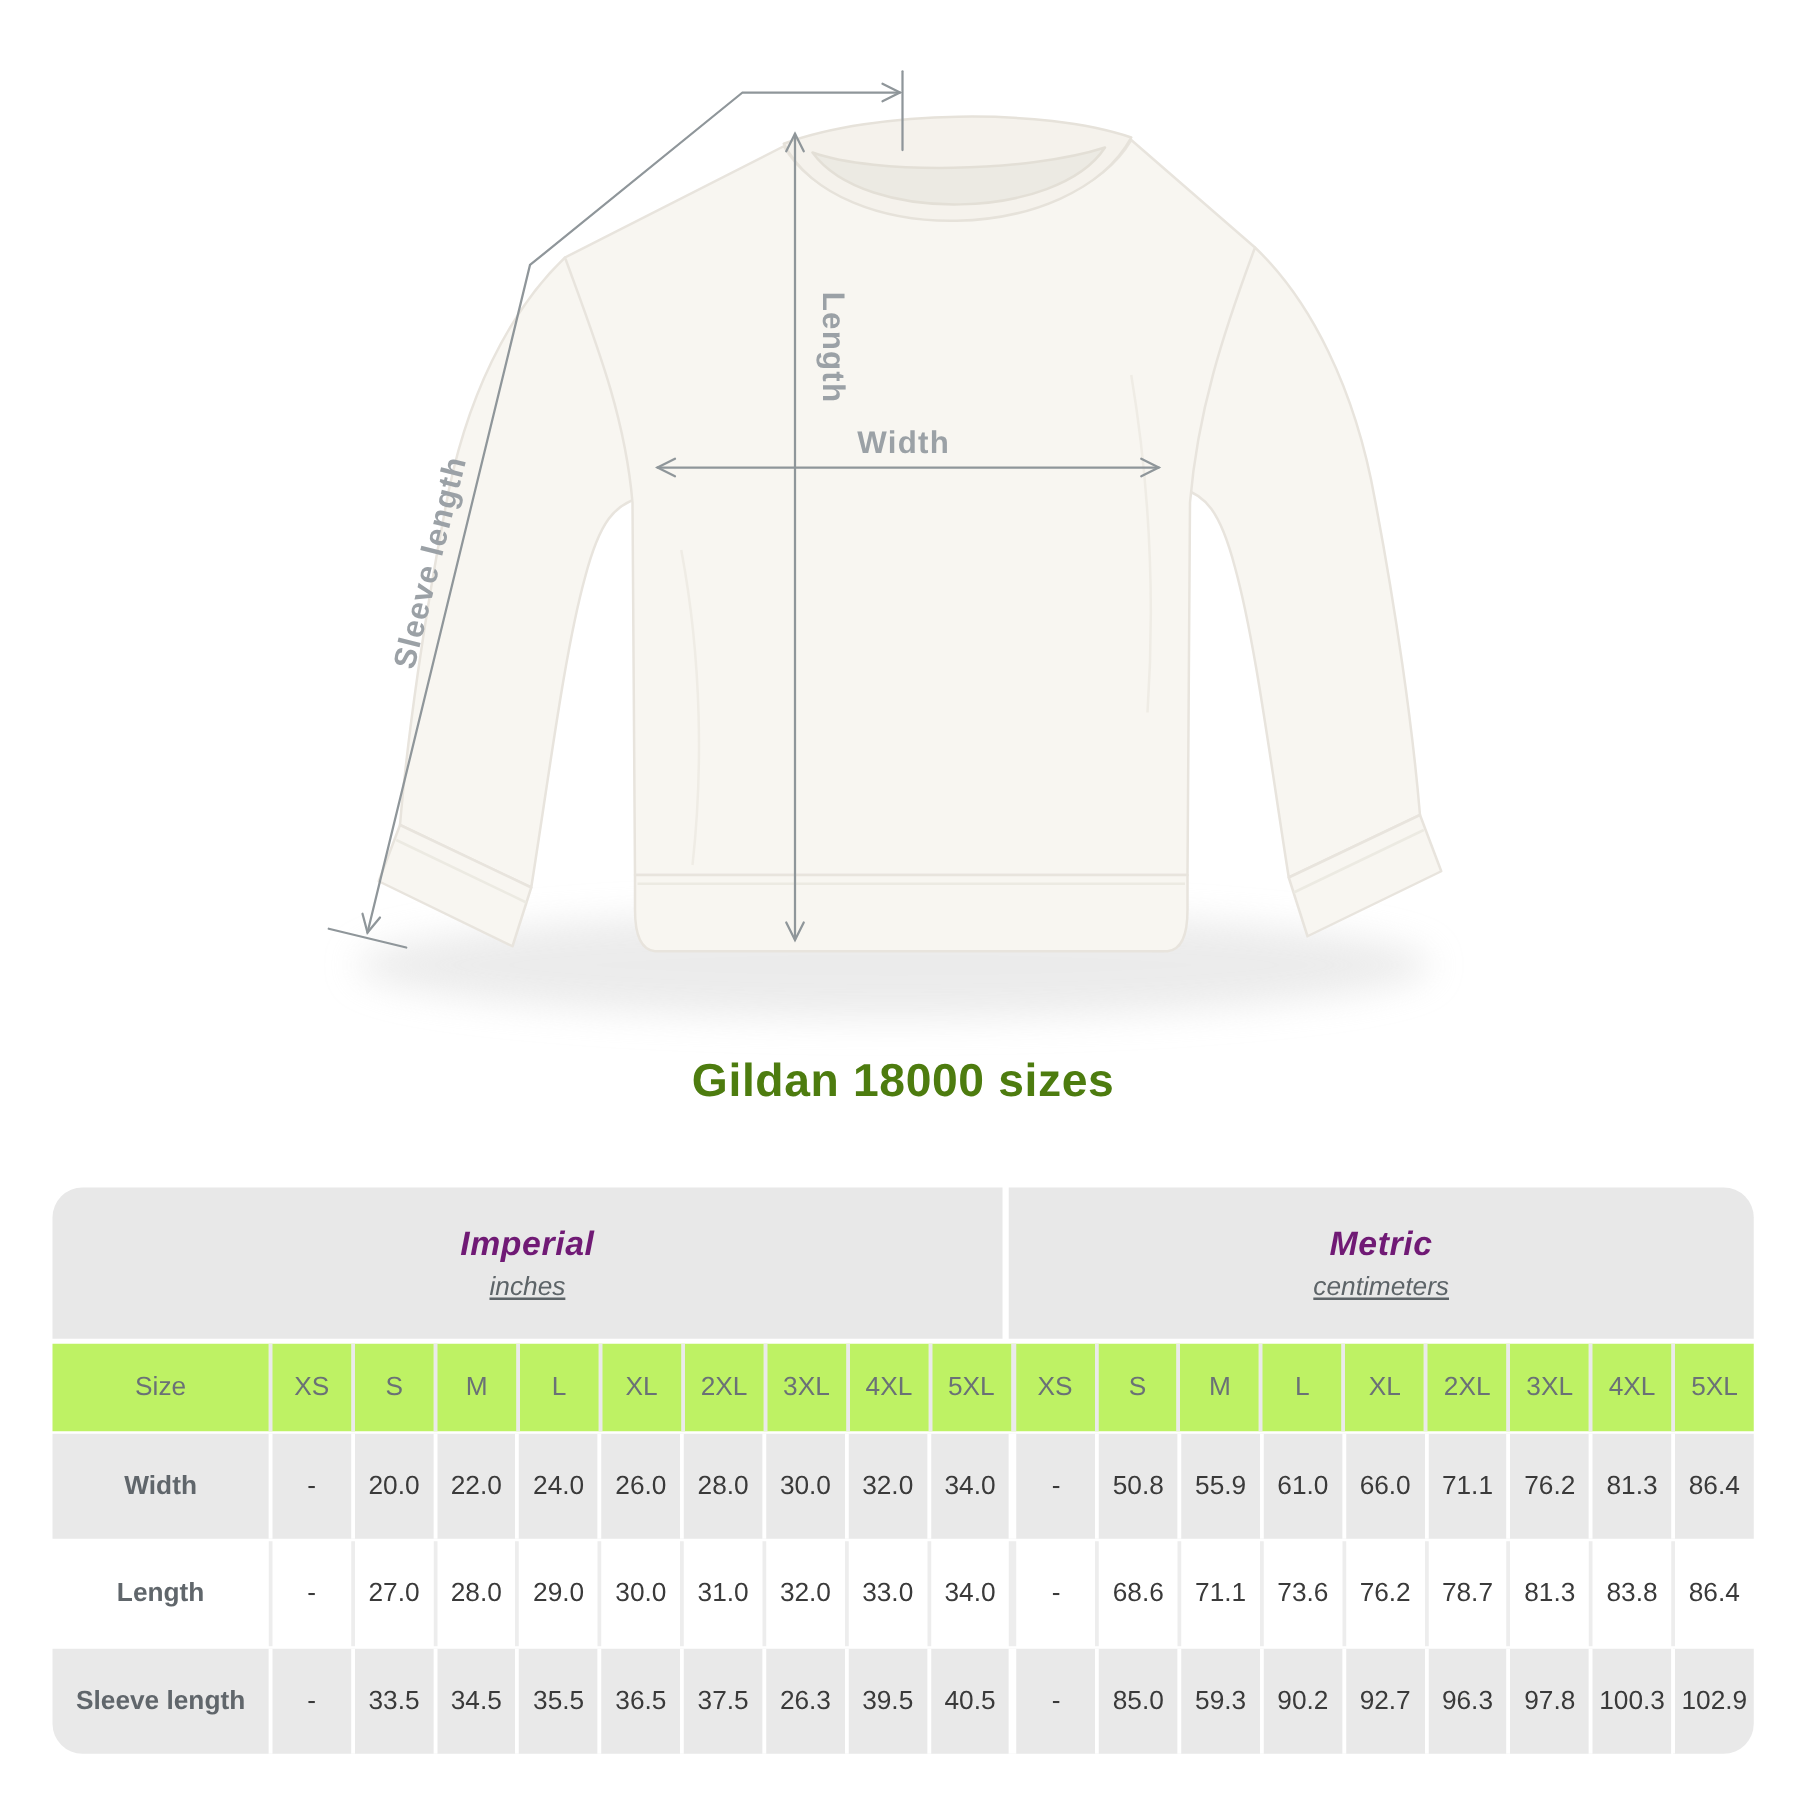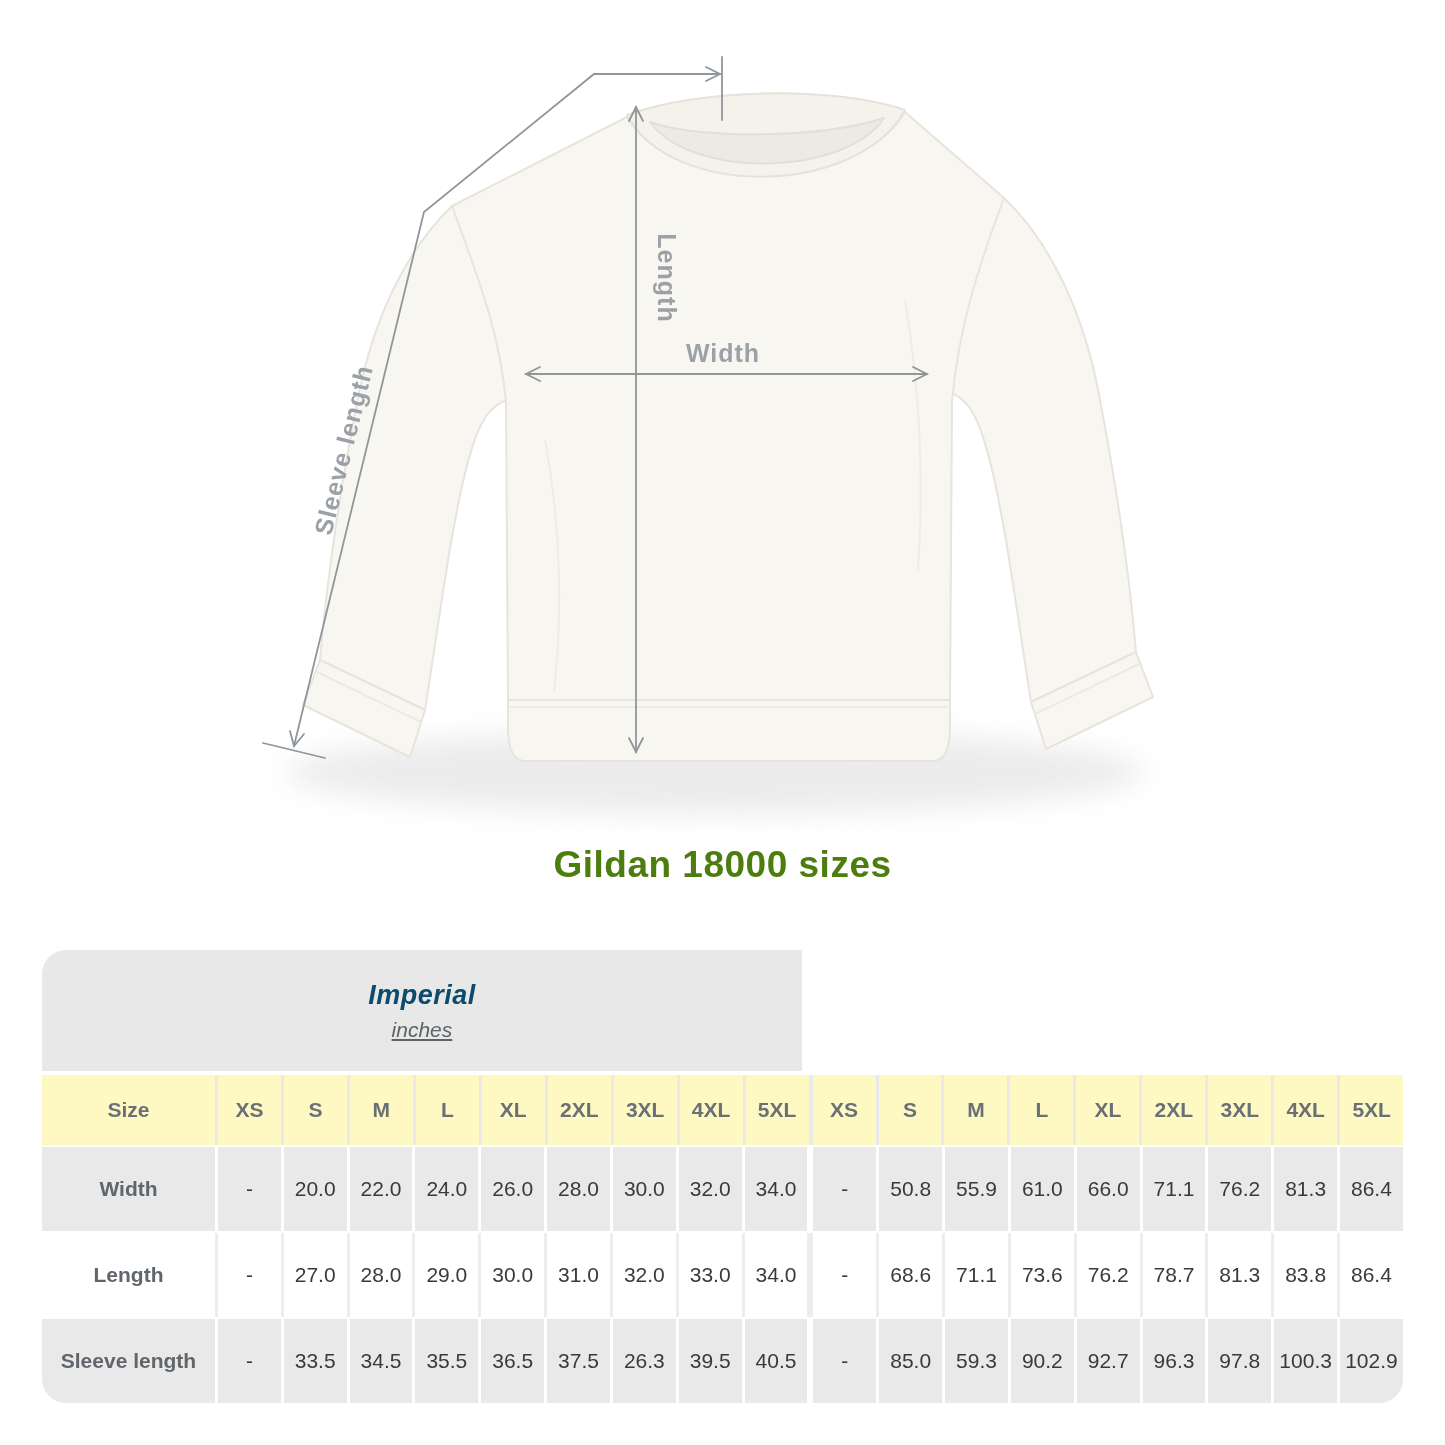--- a/index.html
+++ b/index.html
@@ -14,27 +14,27 @@
   }
   .subtitle{
     position:absolute;left:0;top:894px;width:100%;text-align:center;
     font-size:22px;font-style:italic;color:#4a4a4a;
   }
   .tbl{position:absolute;left:42px;top:950px;width:1361px;}
   .bands{display:flex;height:121px;margin-bottom:4px;}
   .band{background:#e8e8e8;display:flex;flex-direction:column;align-items:center;justify-content:center;gap:7px;}
   .band.left{width:calc(56.2% - 5px);margin-right:5px;border-top-left-radius:24px;}
   .band.right{flex:1;border-top-right-radius:24px;}
-  .band-title{font-size:27px;font-weight:bold;font-style:italic;color:#0c4a6e;letter-spacing:.5px;}
+  .band-title{font-size:27px;font-weight:bold;font-style:italic;color:#701a75;letter-spacing:.5px;}
   .band-sub{font-size:21px;font-style:italic;color:#5d6468;text-decoration:underline;}
   .row{display:flex;}
   .row .c{flex:1 1 0;display:flex;align-items:center;justify-content:center;min-width:0;}
   .row .lab{flex:0 0 12.71%;}
   .hdr{height:70px;margin-bottom:2px;}
-  .hdr .c{background:#fef9c3;border-left:3px solid #eaeaea;font-weight:bold;color:#6a7176;font-size:21px;}
+  .hdr .c{background:#bef264;border-left:3px solid #eaeaea;font-weight:normal;color:#6a7176;font-size:21px;}
   .hdr .c:first-child{border-left:none;}
   .drow{height:84px;margin-bottom:2px;font-size:21px;color:#3a3a3a;}
   .drow .lab{font-weight:bold;color:#60666b;}
   .gray .c{background:#e9e9e9;border-left:3px solid #ffffff;}
   .gray .c:first-child{border-left:none;}
   .lite .c{background:#ffffff;border-left:3px solid #ededed;}
   .lite .c:first-child{border-left:none;}
   .drow .mf{border-left-width:6px;}
   .hdr .mf{border-left-width:4px;}
   .last{margin-bottom:0;}
@@ -112,20 +112,24 @@
   </svg>
 
   <div class="title">Gildan 18000 sizes</div>
 
   <div class="tbl">
 
     <div class="bands">
       <div class="band left">
         <div class="band-title">Imperial</div>
         <div class="band-sub">inches</div>
+      </div>
+      <div class="band right">
+        <div class="band-title">Metric</div>
+        <div class="band-sub">centimeters</div>
       </div>
     </div>
 
     <div class="row hdr">
       <div class="c lab">Size</div>
       <div class="c">XS</div>
       <div class="c">S</div>
       <div class="c">M</div>
       <div class="c">L</div>
       <div class="c">XL</div>

